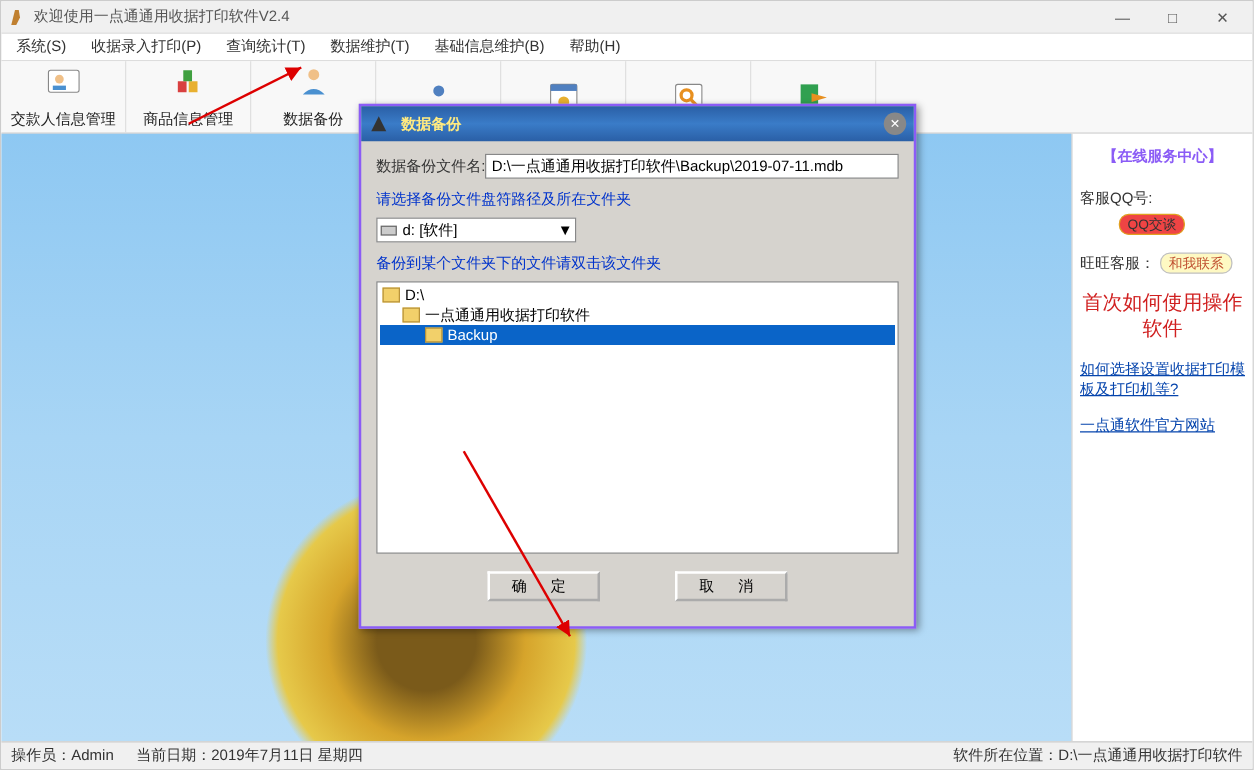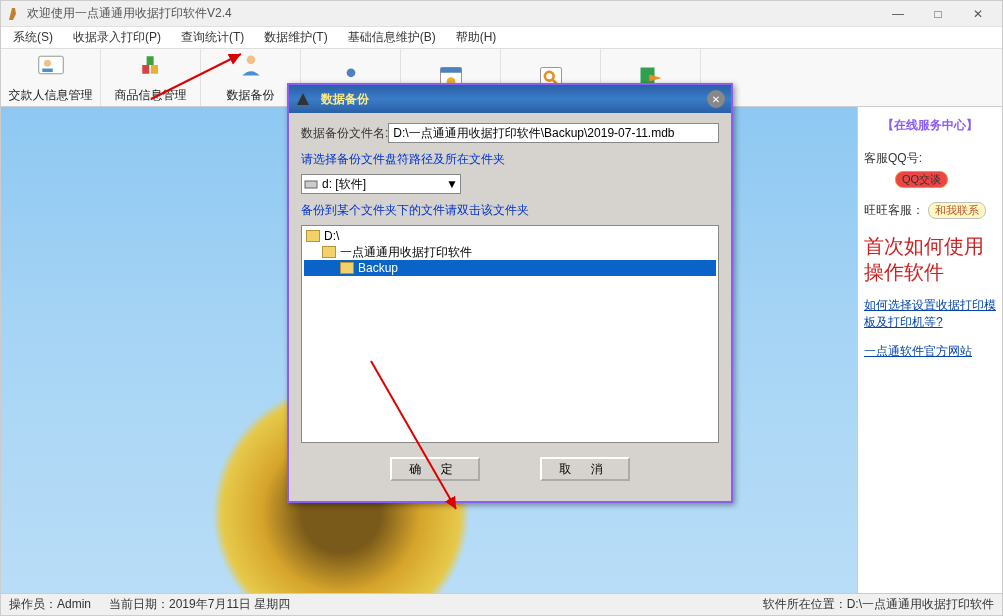--- a/index.html
+++ b/index.html
@@ -21,21 +21,21 @@
 .workspace { position: absolute; top: 106px; left: 0; right: 0; bottom: 22px; display: flex; }
 .bg-area { flex: 1; background: linear-gradient(to bottom, #8ec8f2 0%, #a8d5f5 50%, #b8ddf7 100%); position: relative; overflow: hidden; }
 .sunflower { position: absolute; left: 200px; bottom: -60px; width: 280px; height: 280px; border-radius: 50%; background: radial-gradient(circle, #7a5a1a 20%, #d6a42b 40%, #e6c94a 60%, transparent 65%); }
 .watermark { position: absolute; left: 50%; top: 40%; transform: translate(-50%, -50%); color: rgba(180,180,180,0.5); font-size: 28px; letter-spacing: 4px; text-align: center; }
 
 .side-panel { width: 145px; background: #fff; border-left: 1px solid #ccc; padding: 10px 6px; }
 .side-panel .svc-title { color: #8b5cf6; text-align: center; font-weight: bold; margin-bottom: 16px; }
 .side-panel .svc-row { margin-bottom: 14px; font-size: 12px; color: #333; display:flex; align-items:center; gap:4px; flex-wrap:wrap;}
 .side-panel .badge-qq { display:inline-block; background:#ef4444; border:1px solid #e0a020; border-radius:8px; padding:0 6px; font-size:11px; color:#333;margin-left:31px;}
 .side-panel .badge-ww { display:inline-block; background:#fef9c3; border:1px solid #c0c0c0; border-radius:8px; padding:0 6px; font-size:11px; color:#c05030;}
-.side-panel .big-link { color: #d02020; font-size: 20px; line-height: 1.3; display: block; margin-bottom: 12px; }
+.side-panel .big-link { color: #d02020; font-size: 16px; line-height: 1.3; display: block; margin-bottom: 12px; text-align: center; }
 .side-panel .blue-link { color: #0645ad; text-decoration: underline; display: block; margin-bottom: 12px; line-height:1.4;}
 
 .statusbar { position: absolute; bottom: 0; left: 0; right: 0; height: 22px; background: #f0f0f0; border-top: 1px solid #ccc; display: flex; align-items: center; padding: 0 8px; gap: 18px; color: #333; }
 .statusbar .spacer { flex: 1; }
 
 
 .dialog { position: absolute; left: 286px; top: 82px; width: 446px; background: #d6d3ce; border: 2px solid #8b5cf6; box-shadow: 2px 2px 6px rgba(0,0,0,0.4); }
 .dlg-title { height: 28px; background: linear-gradient(to bottom, #2a5fa6 0%, #3a7cc8 50%, #2a5fa6 100%); display: flex; align-items: center; padding: 0 6px; color: #fff; }
 .dlg-title .dlg-icon { width: 16px; height: 16px; margin-right: 10px; }
 .dlg-title .dlg-text { flex: 1; font-weight: bold; color: #ffea80; }

